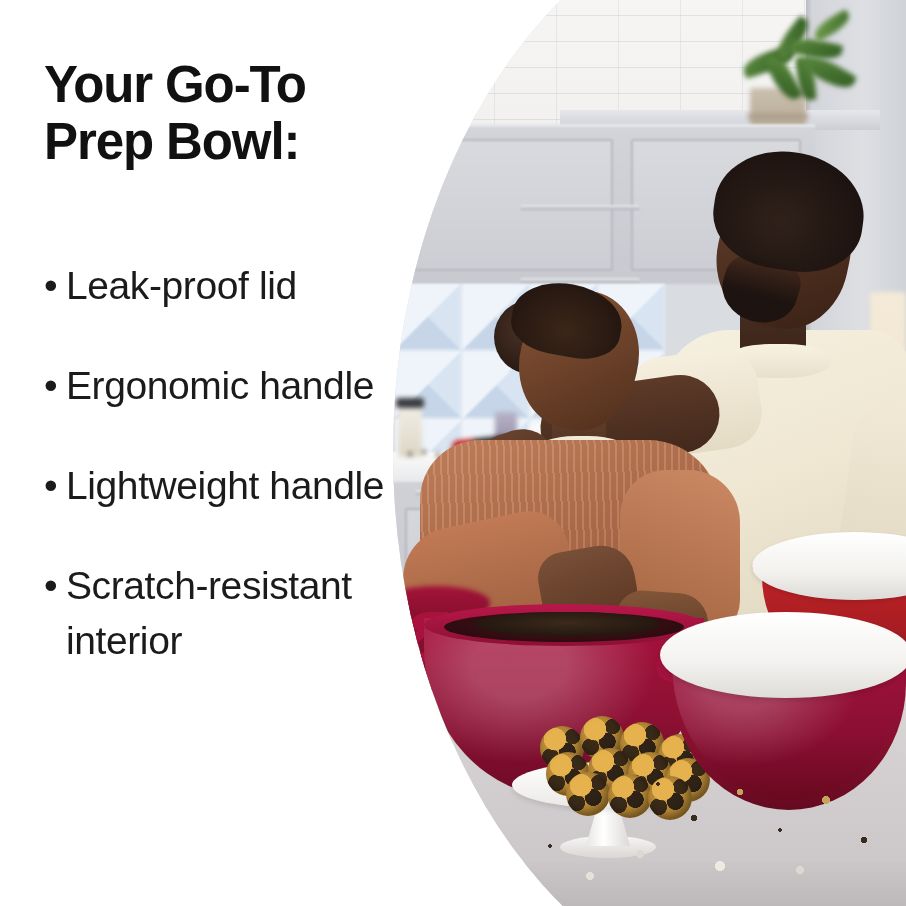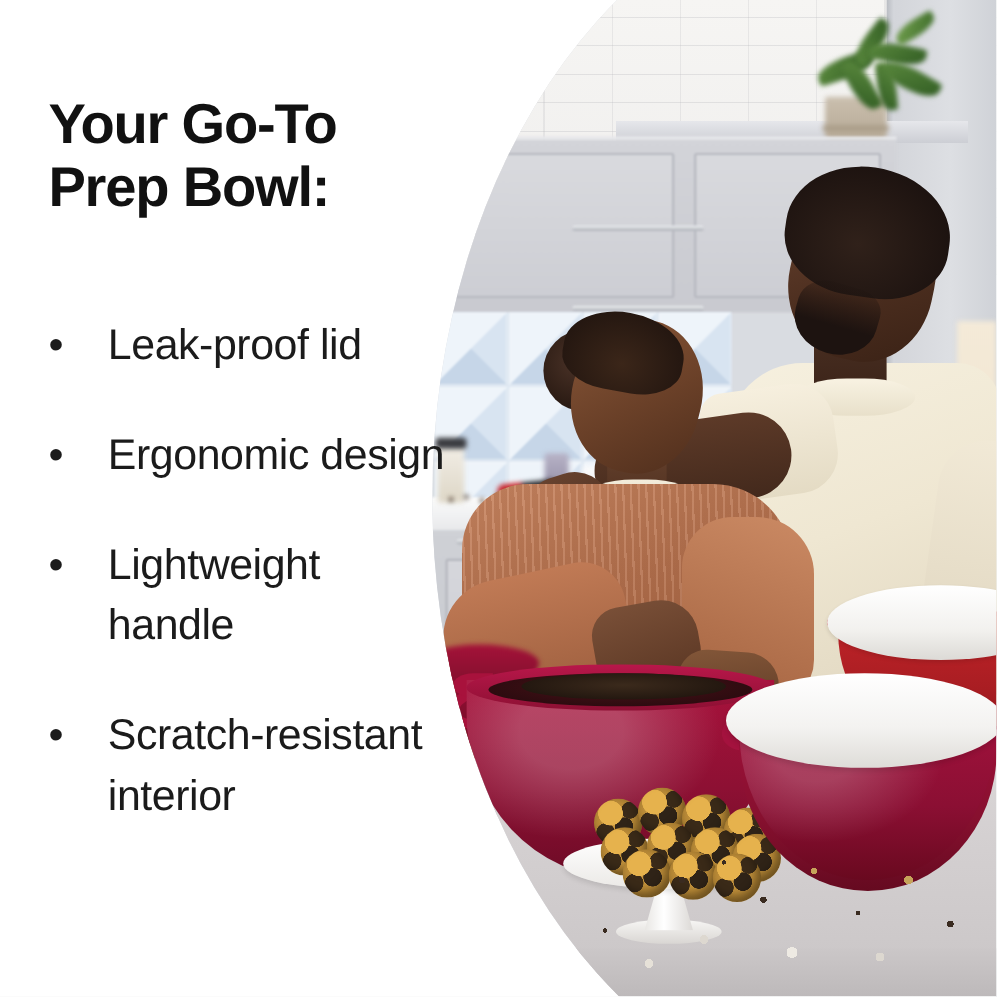--- a/index.html
+++ b/index.html
@@ -14,21 +14,21 @@
 
   .card {
     position:absolute; inset:0;
     background:#ffffff;
     overflow:hidden;
   }
 
   
   .copy {
     position:absolute;
-    left:44px; top:84px;
+    left:44px; top:56px;
     width:360px;
     z-index:30;
   }
   .headline {
     font-size:51px;
     font-weight:bold;
     line-height:57px;
     letter-spacing:-1.1px;
     color:#111111;
     white-space:pre-line;
@@ -45,21 +45,21 @@
     margin-bottom:45px;
   }
   .feature-item:last-child { margin-bottom:0; }
   .bullet {
     flex:0 0 auto;
     width:22px;
     font-size:39px;
     line-height:55px;
     color:#1b1b1b;
   }
-  .feature-text { flex:1 1 auto;margin-left:32px; }
+  .feature-text { flex:1 1 auto; }
 
   
   .photo-mask {
     position:absolute;
     left:0; top:0;
     width:906px; height:906px;
     z-index:10;
   }
   .photo-clip {
     position:absolute;
@@ -598,21 +598,21 @@
     <h1 class="headline">Your Go-To
 Prep Bowl:</h1>
 
     <ul class="feature-list">
       <li class="feature-item">
         <span class="bullet">•</span>
         <span class="feature-text">Leak-proof lid</span>
       </li>
       <li class="feature-item">
         <span class="bullet">•</span>
-        <span class="feature-text">Ergonomic design</span>
+        <span class="feature-text">Ergonomic handle</span>
       </li>
       <li class="feature-item">
         <span class="bullet">•</span>
         <span class="feature-text">Lightweight handle</span>
       </li>
       <li class="feature-item">
         <span class="bullet">•</span>
         <span class="feature-text">Scratch-resistant interior</span>
       </li>
     </ul>

